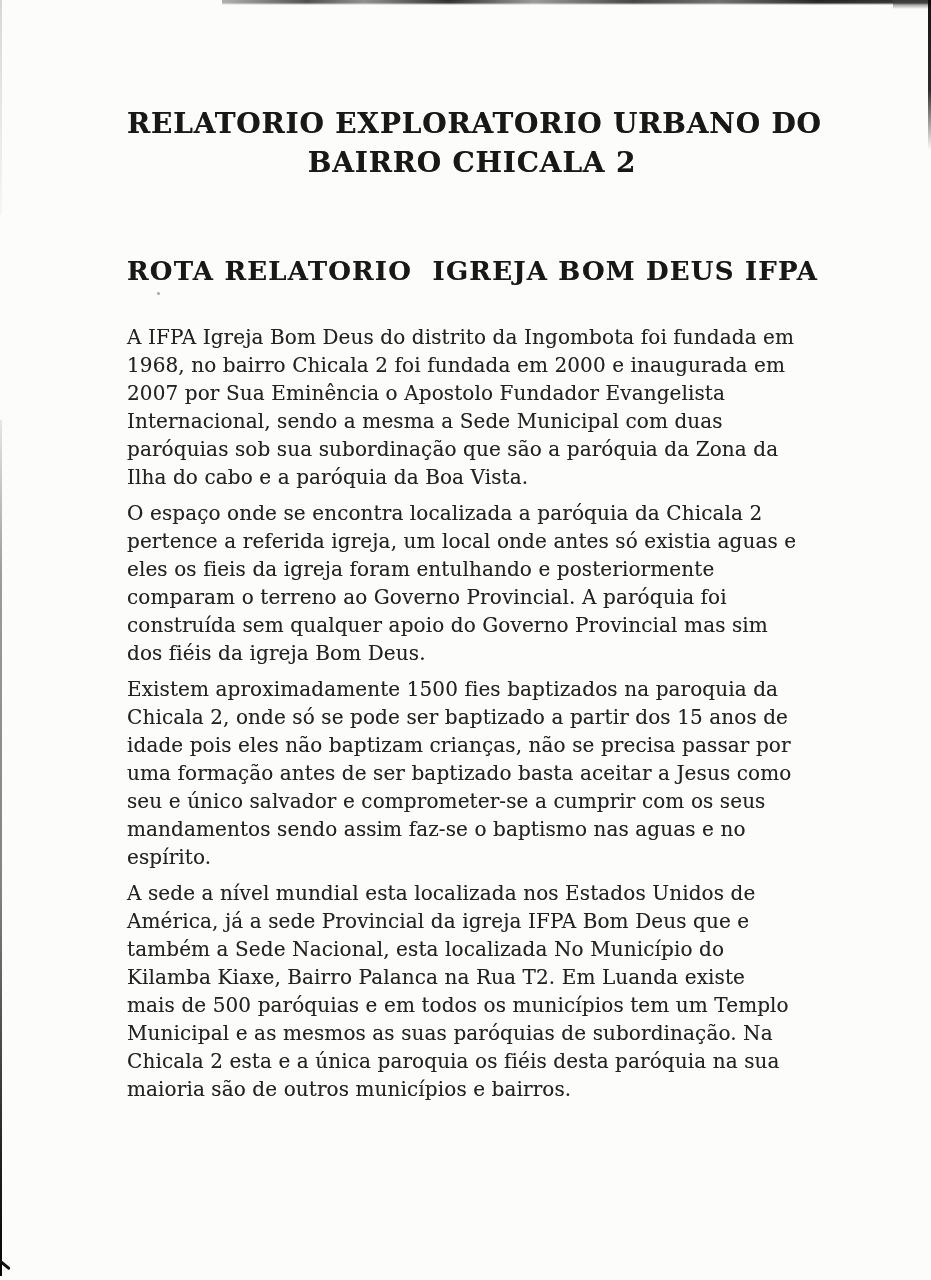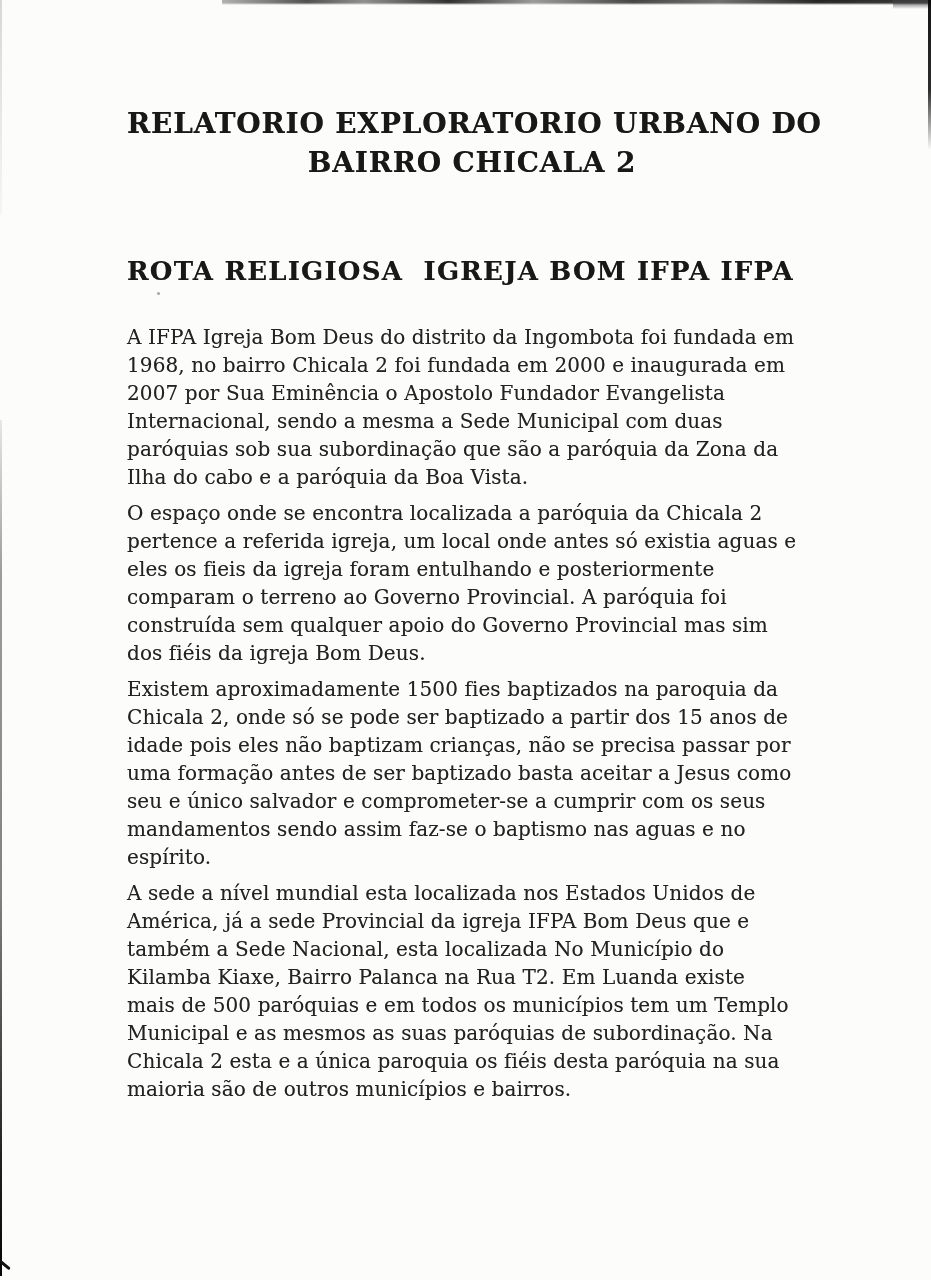--- a/index.html
+++ b/index.html
@@ -131,21 +131,21 @@
   <div class="scan-right-line"></div>
   <div class="scan-left-faint-line"></div>
   <div class="scan-left-line"></div>
   <div class="scan-bottom-left-hook"></div>
   <div class="scan-speck"></div>
 
   <div class="content">
     <h1 class="report-title">RELATORIO EXPLORATORIO URBANO DO
 BAIRRO CHICALA 2</h1>
 
-    <h2 class="section-heading">ROTA RELIGIOSA  IGREJA BOM IFPA IFPA</h2>
+    <h2 class="section-heading">ROTA RELATORIO  IGREJA BOM DEUS IFPA</h2>
 
     <p class="body-paragraph first">A IFPA Igreja Bom Deus do distrito da Ingombota foi fundada em
 1968, no bairro Chicala 2 foi fundada em 2000 e inaugurada em
 2007 por Sua Eminência o Apostolo Fundador Evangelista
 Internacional, sendo a mesma a Sede Municipal com duas
 paróquias sob sua subordinação que são a paróquia da Zona da
 Ilha do cabo e a paróquia da Boa Vista.</p>
 
     <p class="body-paragraph">O espaço onde se encontra localizada a paróquia da Chicala 2
 pertence a referida igreja, um local onde antes só existia aguas e

